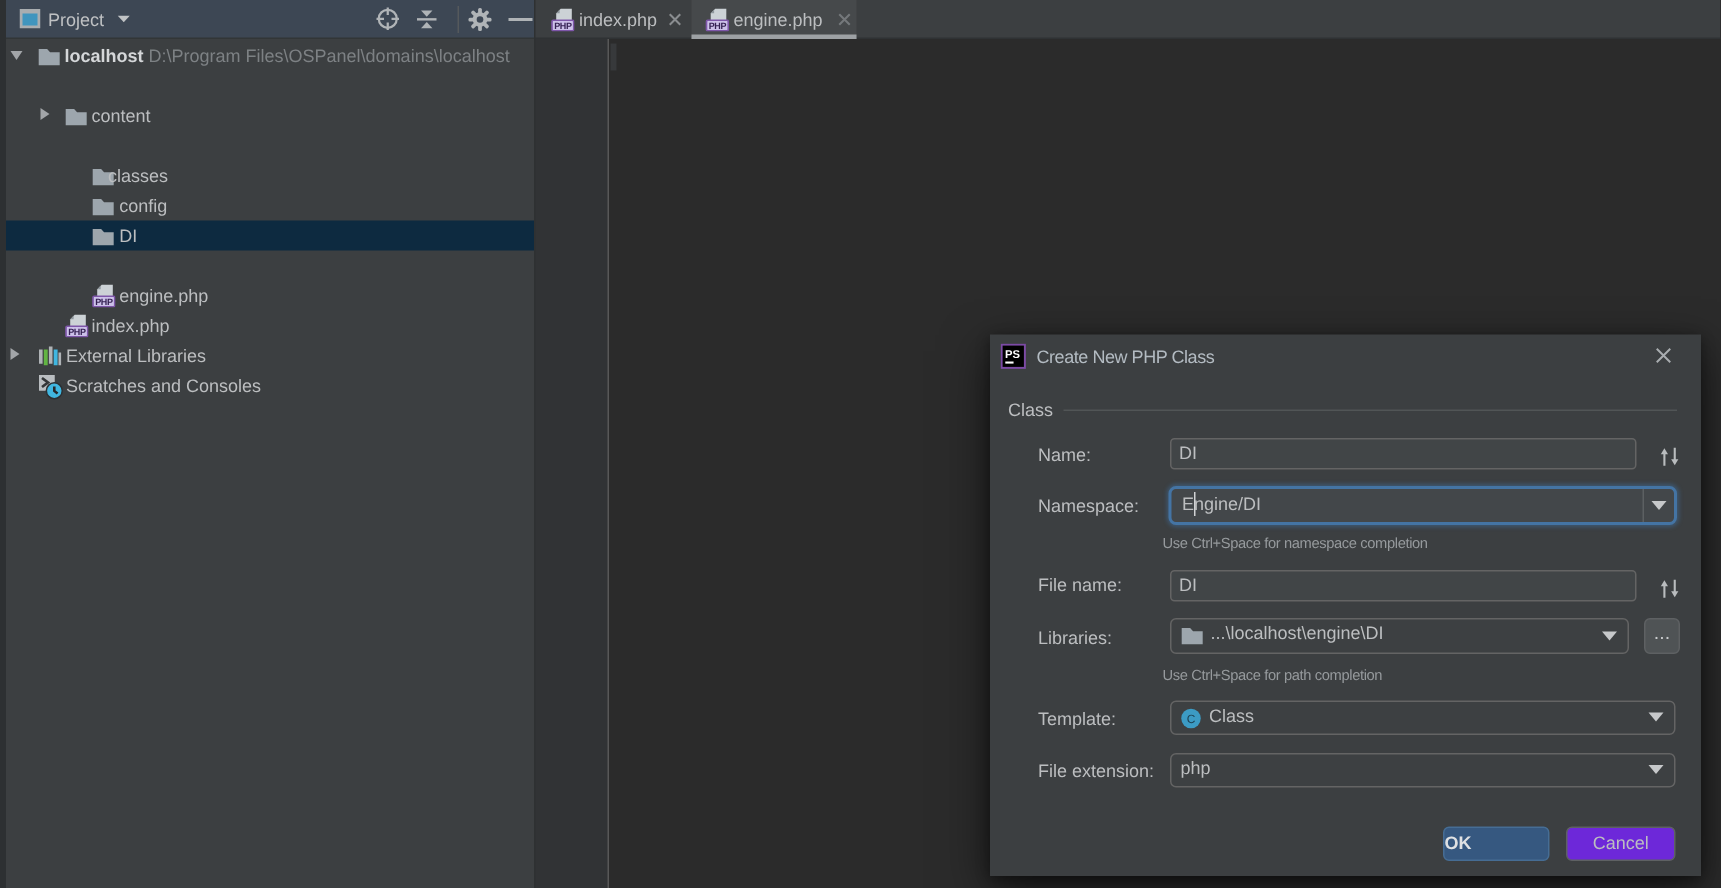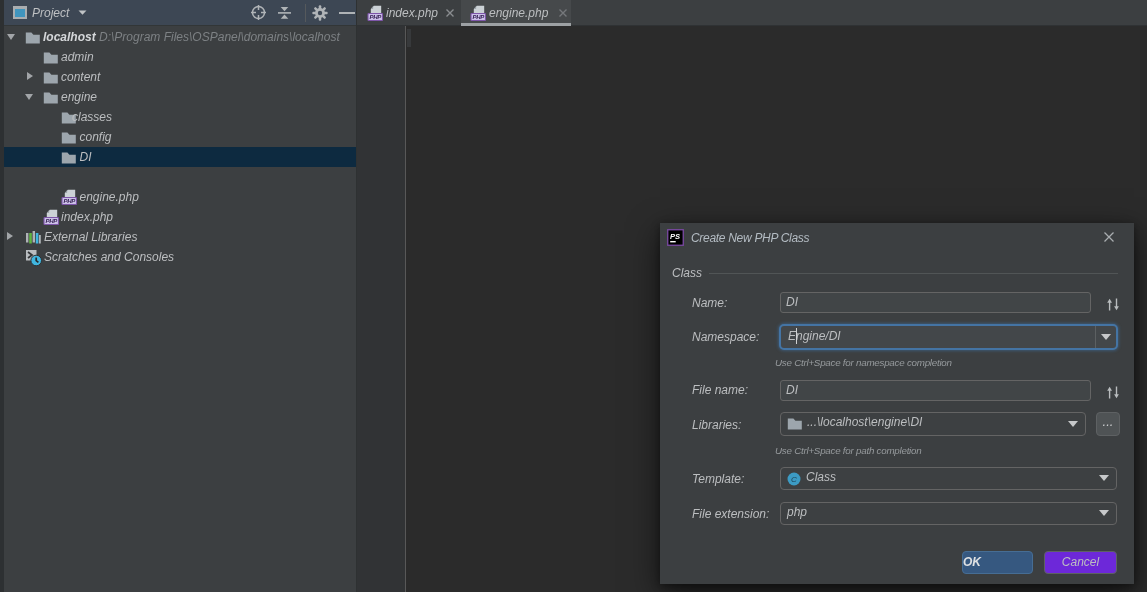--- a/index.html
+++ b/index.html
@@ -1,19 +1,19 @@
 <!DOCTYPE html>
 <html><head>
 <meta charset="utf-8">
 <style>
 * { margin:0; padding:0; box-sizing:border-box; }
 html,body { width:1147px; height:592px; overflow:hidden; background:#2b2b2b;
   font-family:"Liberation Sans", sans-serif; }
 .abs { position:absolute; }
-#stage { position:relative; width:1147px; height:592px;font-style:italic; }
+#stage { position:relative; width:1147px; height:592px; }
 
 
 #stripe { left:0; top:0; width:4px; height:592px; background:#2d3032; }
 
 
 #panel { left:4px; top:0; width:352px; height:592px; background:#3c3f41; }
 #phead { left:0; top:0; width:352px; height:26px; background:#3d4754; border-bottom:1px solid #323637; }
 #phead .ptxt { position:absolute; left:28px; top:6px; font-size:12px; color:#bfc1c3; }
 .row { position:absolute; left:0; width:352px; height:20px; }
 .row span.t { position:absolute; top:3px; font-size:12px; color:#bcbec0; white-space:pre; }
@@ -90,39 +90,26 @@
       <div class="abs" style="left:335px;top:12px;width:16px;height:2px;background:#afb3b6"></div>
     </div>
 
     <div class="row" style="top:27px">
       <div class="arrow-dn" style="left:3px"></div>
       <svg class="fold abs" style="left:21px;top:3px" width="16" height="16" viewBox="0 0 16 16">
           <path d="M0.8,13.5 V2.6 h5.6 l2,2.2 h6.4 v8.7 z" fill="#9da6ad"></path>
         </svg>
       <span class="t" style="left:39px"><span class="b">localhost</span><span class="p"> D:\Program Files\OSPanel\domains\localhost</span></span>
     </div>
-    <div class="row" style="top:47px">
-      <svg class="abs" style="left:39px;top:3px" width="16" height="16" viewBox="0 0 16 16">
-          <path d="M0.8,13.5 V2.6 h5.6 l2,2.2 h6.4 v8.7 z" fill="#9da6ad"></path>
-        </svg>
-      <span class="t" style="left:57px">admin</span>
-    </div>
     <div class="row" style="top:67px">
       <div class="arrow-rt" style="left:23px"></div>
       <svg class="abs" style="left:39px;top:3px" width="16" height="16" viewBox="0 0 16 16">
           <path d="M0.8,13.5 V2.6 h5.6 l2,2.2 h6.4 v8.7 z" fill="#9da6ad"></path>
         </svg>
       <span class="t" style="left:57px">content</span>
-    </div>
-    <div class="row" style="top:87px">
-      <div class="arrow-dn" style="left:21px"></div>
-      <svg class="abs" style="left:39px;top:3px" width="16" height="16" viewBox="0 0 16 16">
-          <path d="M0.8,13.5 V2.6 h5.6 l2,2.2 h6.4 v8.7 z" fill="#9da6ad"></path>
-        </svg>
-      <span class="t" style="left:57px">engine</span>
     </div>
     <div class="row" style="top:107px">
       <svg class="abs" style="left:57px;top:3px" width="16" height="16" viewBox="0 0 16 16">
           <path d="M0.8,13.5 V2.6 h5.6 l2,2.2 h6.4 v8.7 z" fill="#9da6ad"></path>
         </svg>
       <span class="t" style="left:68px">classes</span>
     </div>
     <div class="row" style="top:127px">
       <svg class="abs" style="left:57px;top:3px" width="16" height="16" viewBox="0 0 16 16">
           <path d="M0.8,13.5 V2.6 h5.6 l2,2.2 h6.4 v8.7 z" fill="#9da6ad"></path>

